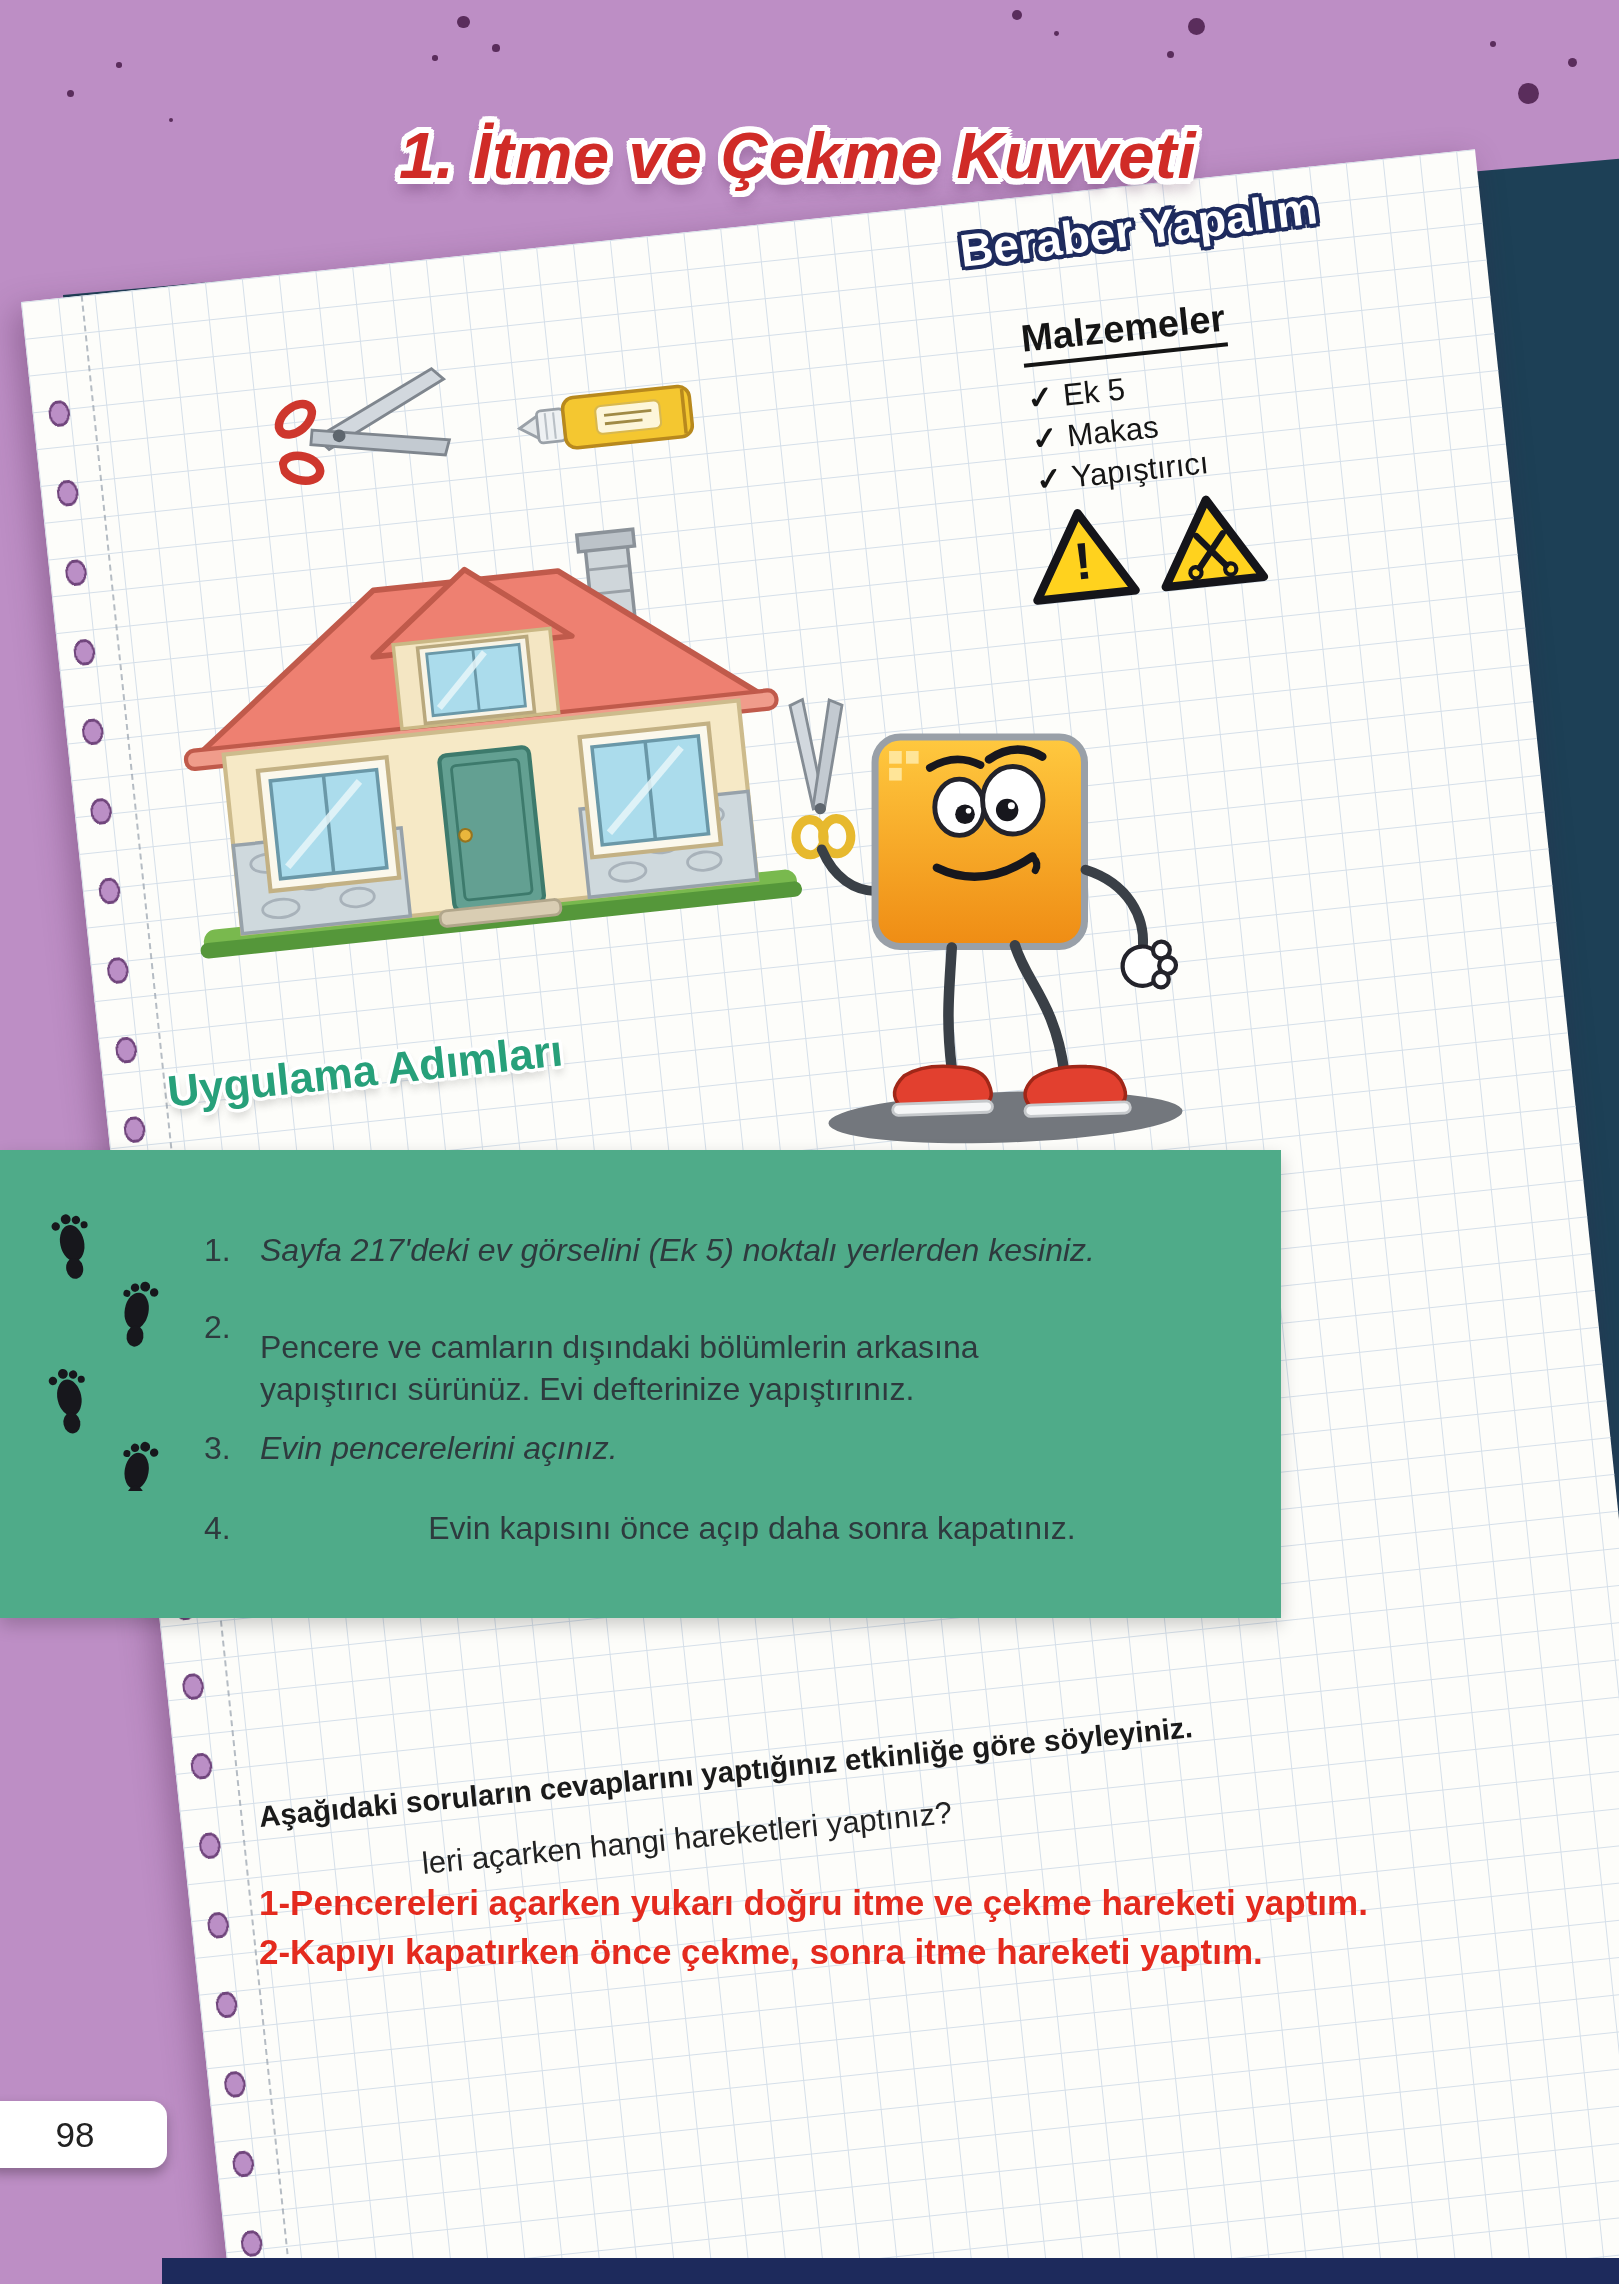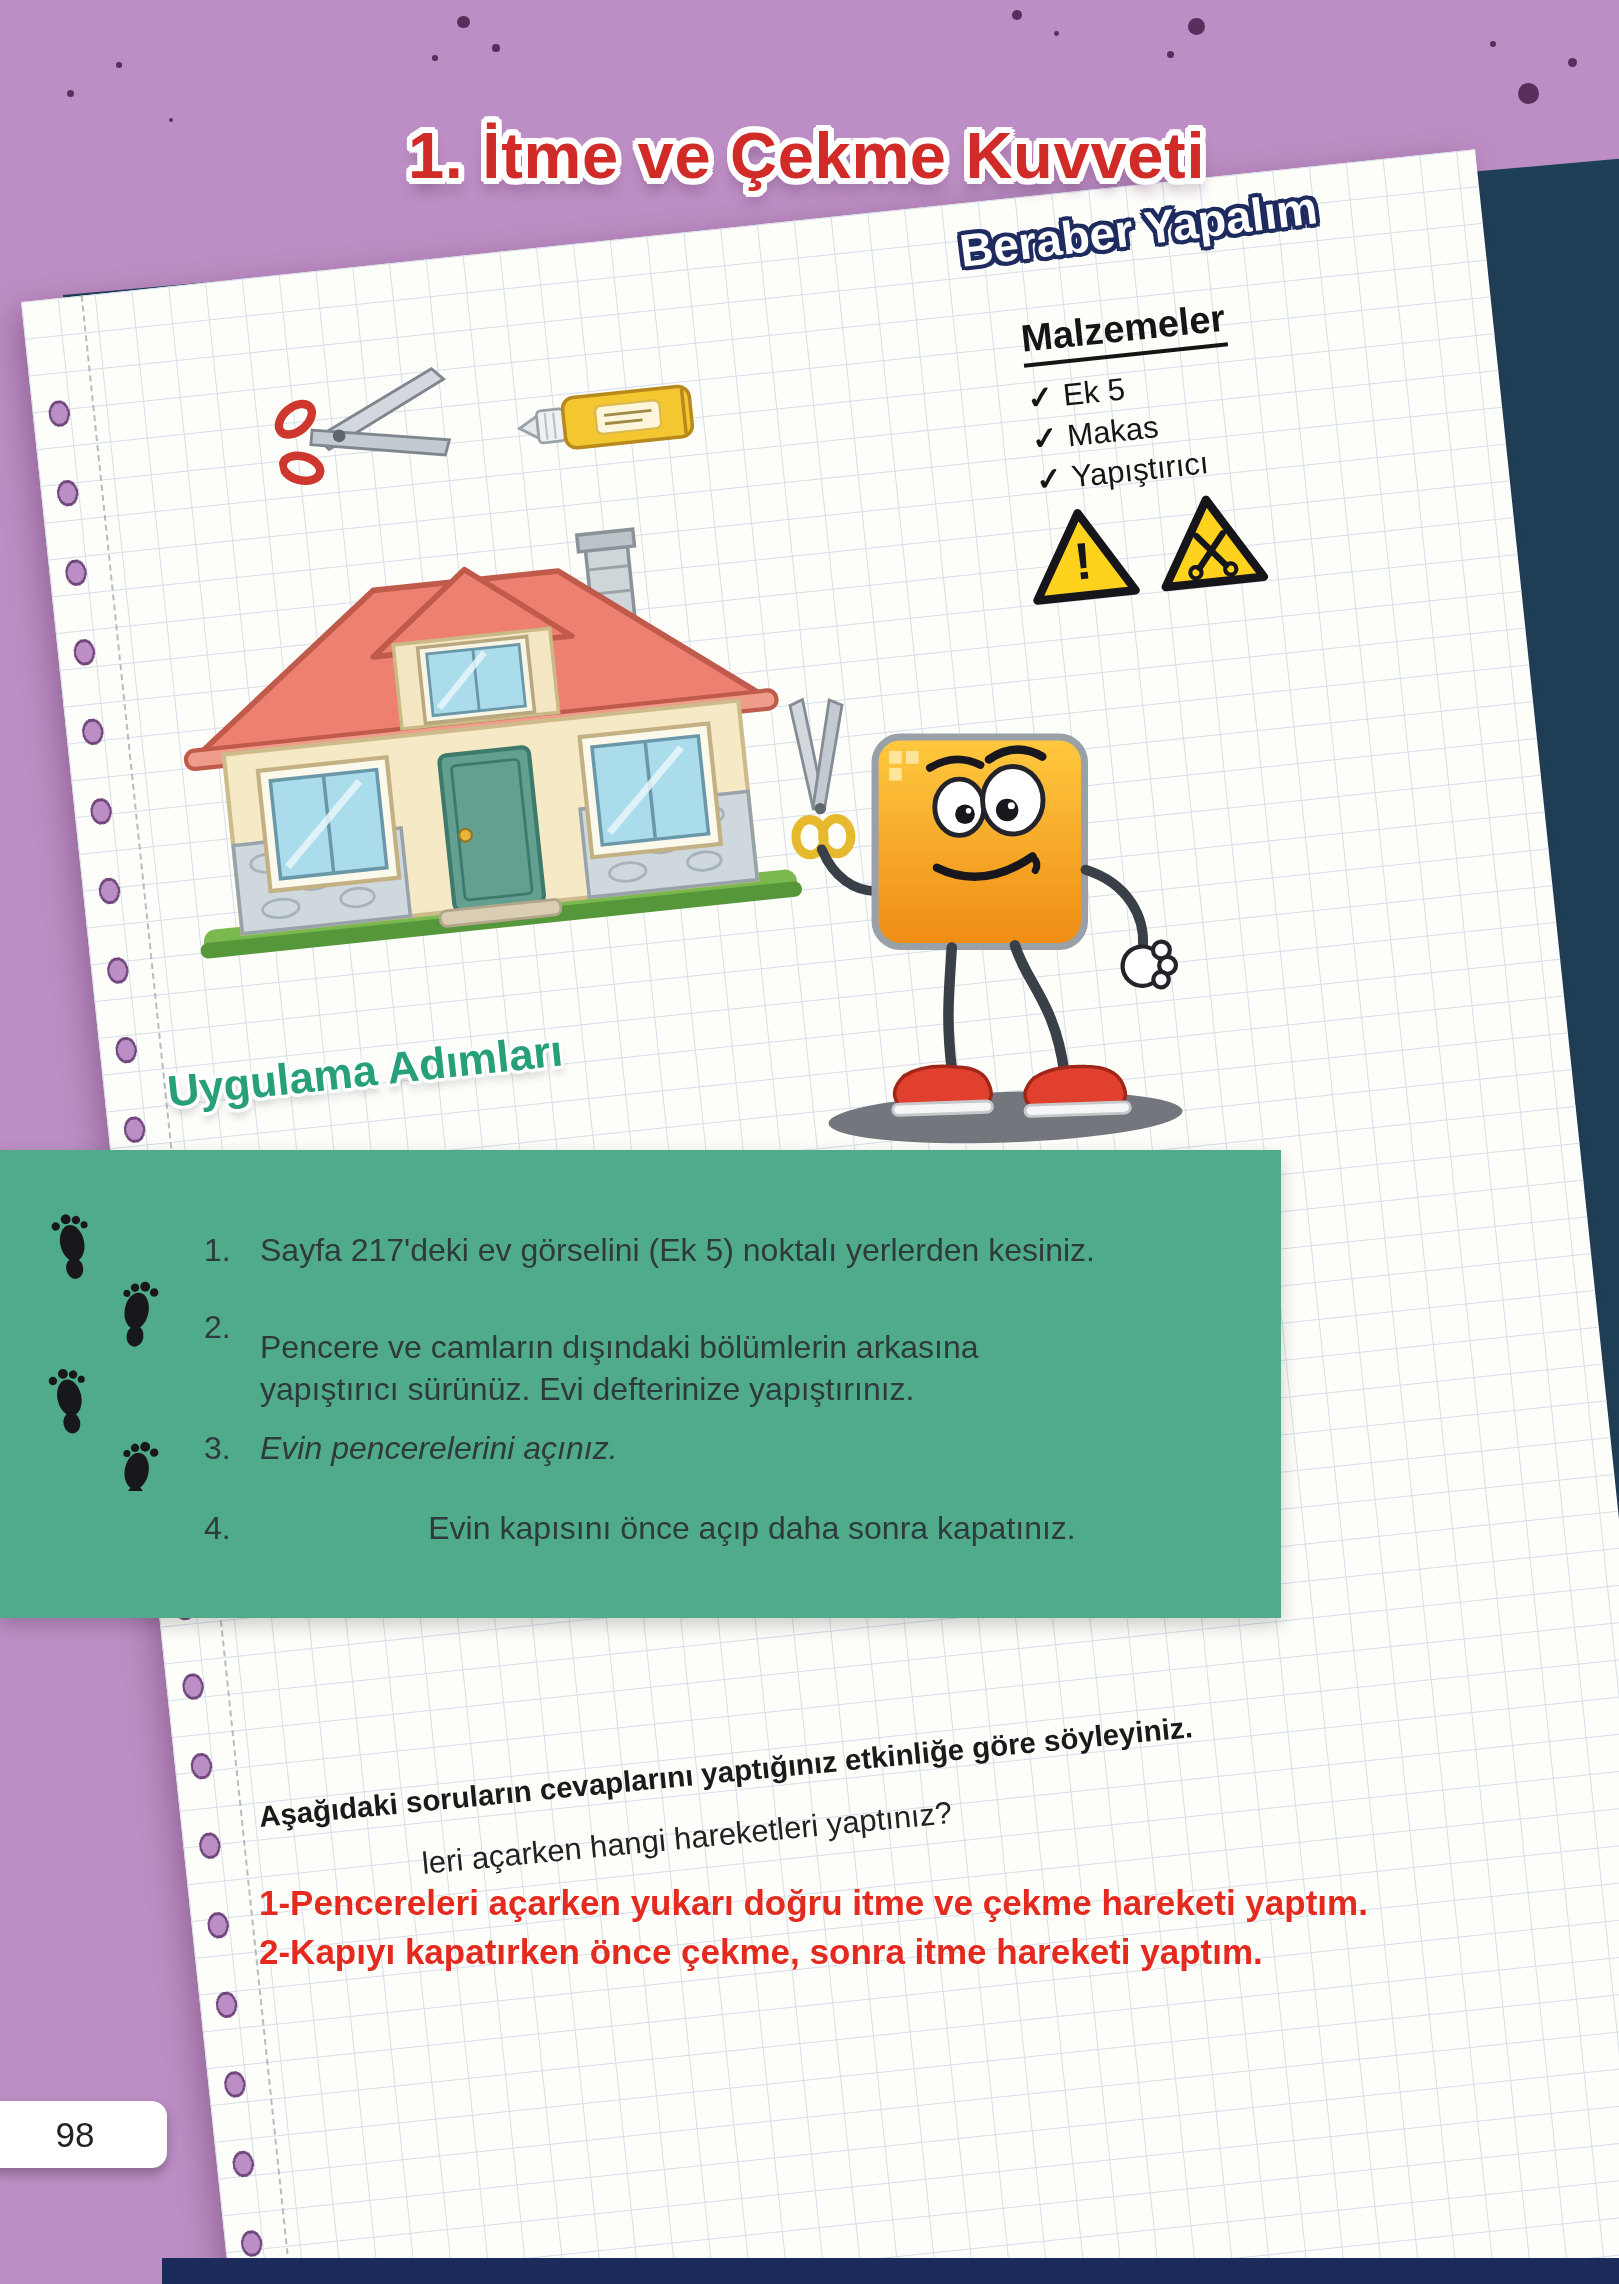--- a/index.html
+++ b/index.html
@@ -20,25 +20,25 @@
                      linear-gradient(90deg,#d5dfe9 1.4px, transparent 1.4px);
     background-size:37px 37px;
     transform:rotate(-6deg);transform-origin:0 0;
     box-shadow:-8.4px 9.8px 32px rgba(70,30,70,.35);}
   .holes{position:absolute;left:5.6px;top:77px;width:41px;height:2151px;
     background-image:radial-gradient(ellipse 14px 17.6px at 20.4px 38px,#bb8fc6 58%,#70457c 60% 74%,transparent 76%);
     background-size:41px 80px;background-repeat:repeat-y;}
   .margin-line{position:absolute;left:60px;top:0;bottom:0;border-left:2.8px dashed #97a1ad;opacity:.7;}
 
   
-  .title{position:absolute;left:408px;top:118px;font-size:65px;font-weight:bold;letter-spacing:0.7px;
+  .title{position:absolute;left:399px;top:118px;font-size:65px;font-weight:bold;letter-spacing:0.7px;
     color:#d02b27;white-space:nowrap;
     text-shadow:-5.6px 0 #fff,5.6px 0 #fff,0 -5.6px #fff,0 5.6px #fff,-4.2px -4.2px #fff,4.2px -4.2px #fff,
       -4.2px 4.2px #fff,4.2px 4.2px #fff,-5.6px 2.8px #fff,5.6px 2.8px #fff,-2.8px 5.6px #fff,2.8px 5.6px #fff,
-      -5.6px -2.8px #fff,5.6px -2.8px #fff,-2.8px -5.6px #fff,2.8px -5.6px #fff,0 11.2px 14px rgba(80,30,80,.45);}
+      -5.6px -2.8px #fff,5.6px -2.8px #fff,-2.8px -5.6px #fff,2.8px -5.6px #fff,0 11.2px 14px rgba(80,30,80,.45);font-style:italic;}
   .ribbon{position:absolute;left:960px;top:224px;font-size:46px;font-weight:bold;color:#fff;
     white-space:nowrap;transform:rotate(-7deg);transform-origin:0 50%;
     text-shadow:-4.2px 0 #1e2b5e,4.2px 0 #1e2b5e,0 -4.2px #1e2b5e,0 4.2px #1e2b5e,
       -3.5px -3.5px #1e2b5e,3.5px -3.5px #1e2b5e,-3.5px 3.5px #1e2b5e,3.5px 3.5px #1e2b5e;}
 
   
   .materials{position:absolute;left:1019px;top:318px;transform:rotate(-6deg);transform-origin:0 0;color:#151515;}
   .materials-heading{font-size:38px;font-weight:bold;border-bottom:4.2px solid #151515;
     display:inline-block;padding-bottom:2.8px;}
   .materials ul{list-style:none;margin:11.2px 0 0 0;padding:0;}
@@ -63,21 +63,21 @@
     white-space:nowrap;transform:rotate(-6deg);transform-origin:0 0;
     text-shadow:-3.5px 0 #fff,3.5px 0 #fff,0 -3.5px #fff,0 3.5px #fff,
       -2.8px -2.8px #fff,2.8px -2.8px #fff,-2.8px 2.8px #fff,2.8px 2.8px #fff,0 7px 8.4px rgba(60,60,60,.3);}
 
   
   .panel{position:absolute;left:0;top:1150px;width:1281px;height:468px;background:#4fab89;
     box-shadow:0 7px 17px rgba(0,0,0,.2);z-index:3;}
   .footprints{position:absolute;left:41px;top:60px;}
   .step{position:absolute;left:204px;display:flex;gap:21px;font-size:32px;color:#2e3a3e;line-height:42px;}
   .step .num{min-width:35px;}
-  .s1{top:79px;} .s1 .txt{width:1054px;}
+  .s1{top:79px;} .s1 .txt{width:1054px;font-style:italic;}
   .s2{top:156px;} .s2 .txt{width:837px;margin-top:20px;}
   .s3{top:277px;} .s3 .txt{width:984px;font-style:italic;}
   .s4{top:357px;} .s4 .txt{width:984px;text-align:center;}
 
   
   .prompt{position:absolute;left:259px;top:1800px;font-size:29.5px;font-weight:bold;color:#1a1a1a;
     white-space:nowrap;transform:rotate(-5.5deg);transform-origin:0 50%;z-index:4;}
   .question{position:absolute;left:422px;top:1846px;font-size:31px;color:#222;
     white-space:nowrap;transform:rotate(-5.5deg);transform-origin:0 50%;z-index:4;}
   .answer{position:absolute;left:259px;font-size:35px;font-weight:bold;color:#e42a1e;

